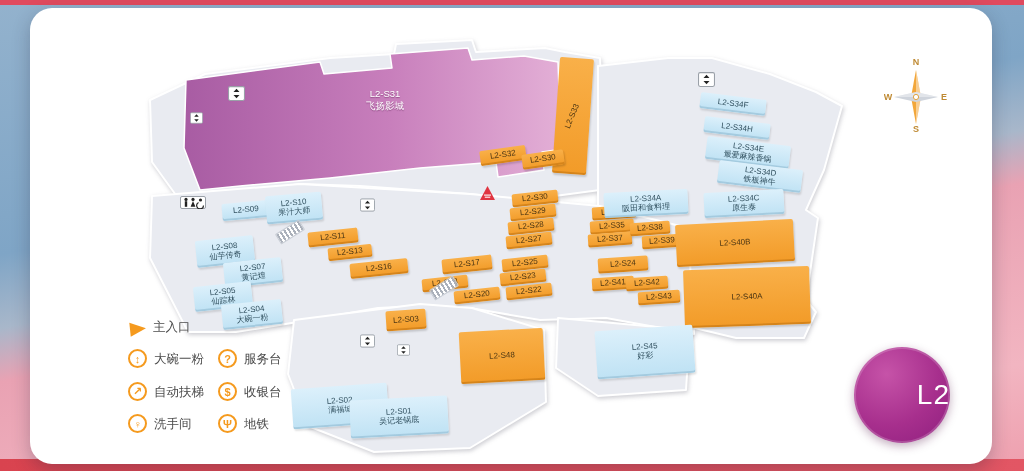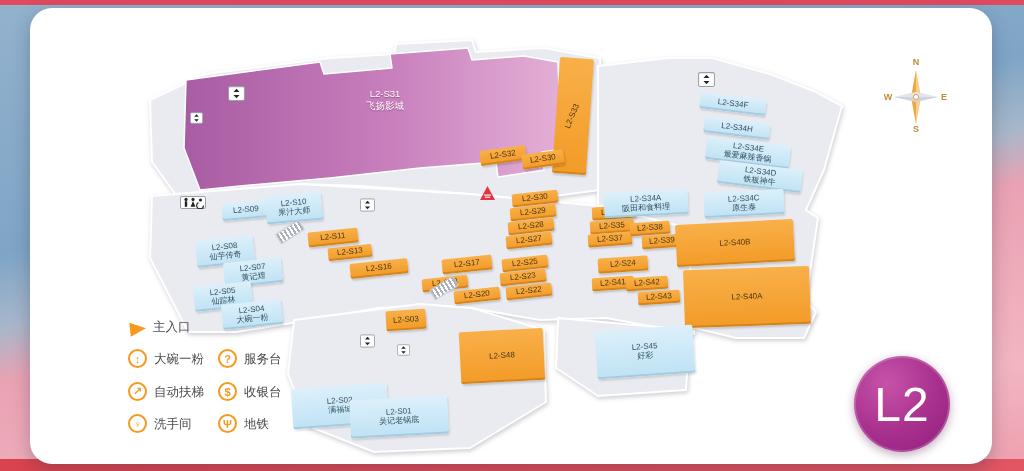--- a/index.html
+++ b/index.html
@@ -37,23 +37,23 @@
         color:#4b4b4b;font-size:12.5px;padding-left:44px;}
   .licon{width:19px;height:19px;border-radius:50%;border:2px solid #F59A1E;color:#F59A1E;
         display:flex;align-items:center;justify-content:center;font-size:11px;font-weight:700;
         box-sizing:border-box;background:#fff;flex:0 0 auto;}
   .tri{width:0;height:0;border-left:16px solid #F59A1E;border-top:7px solid transparent;
         border-bottom:7px solid transparent;transform:rotate(-6deg);flex:0 0 auto;}
   
   .compass{position:absolute;left:884px;top:56px;width:64px;height:76px;}
   .compass text{font-size:9px;font-weight:700;fill:#bf8a33;}
   
-  .badge{position:absolute;left:854px;top:356px;width:96px;height:96px;border-radius:50%;
+  .badge{position:absolute;left:854px;top:347px;width:96px;height:96px;border-radius:50%;
         background:radial-gradient(circle at 34% 28%,#c653a8 0%,#a72f8d 55%,#8e1f7e 100%);
-        display:flex;align-items:center;justify-content:center;color:#fff;font-size:48px;
+        display:flex;align-items:center;justify-content:flex-end;color:#fff;font-size:28px;
         letter-spacing:1px;box-shadow:inset 0 0 0 2px rgba(255,255,255,.18),0 3px 10px rgba(80,20,70,.35);}
 </style>
 </head>
 <body>
 
 <div class="stage">
   <div class="bg"></div>
   <div class="bar-top"></div>
   <div class="bar-bottom"></div>
 

